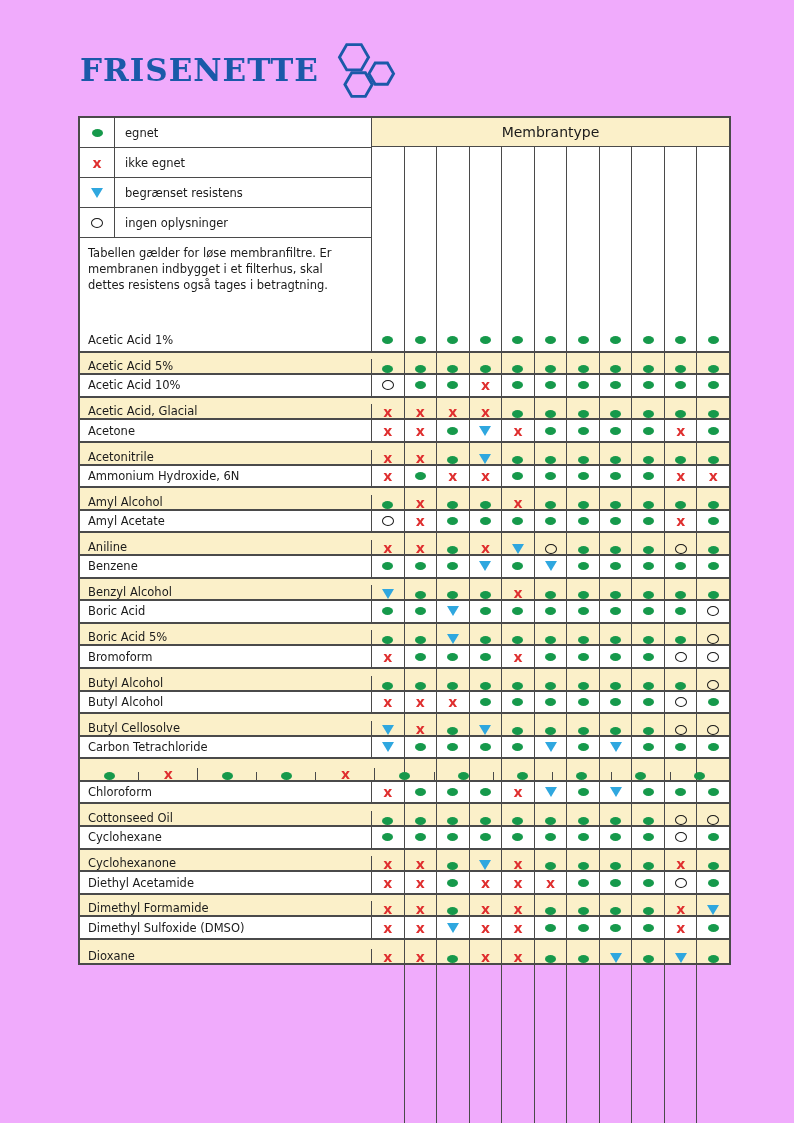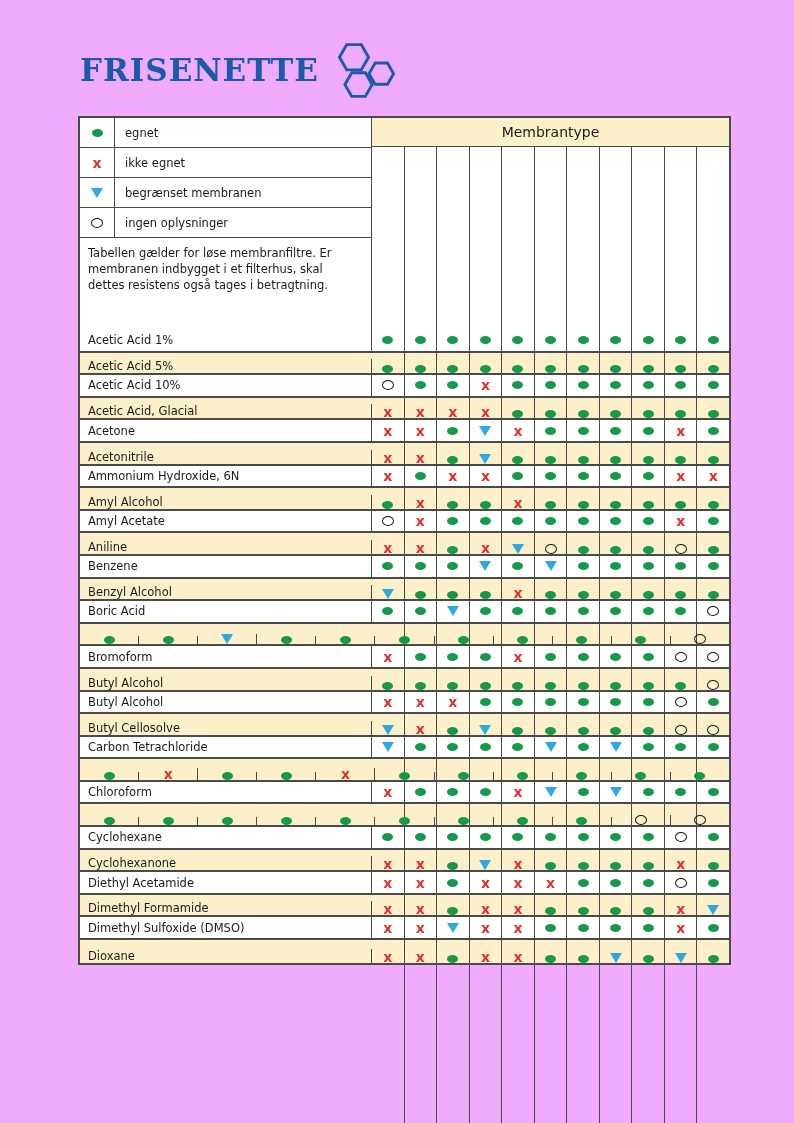--- a/index.html
+++ b/index.html
@@ -82,21 +82,21 @@
             <div class="legend-row">
               <div class="lsym">
                 <span class="sym x">x</span>
               </div>
               <div class="llabel">ikke egnet</div>
             </div>
             <div class="legend-row">
               <div class="lsym">
                 <span class="sym tri"></span>
               </div>
-              <div class="llabel">begrænset membranen</div>
+              <div class="llabel">begrænset resistens</div>
             </div>
             <div class="legend-row">
               <div class="lsym">
                 <span class="sym circle"></span>
               </div>
               <div class="llabel">ingen oplysninger</div>
             </div>
           </div>
         <div class="note">Tabellen gælder for løse membranfiltre. Er membranen indbygget i et filterhus, skal dettes resistens også tages i betragtning.</div>
       </div>
@@ -602,20 +602,21 @@
             <span class="sym dot"></span>
           </div>
           <div class="cell">
             <span class="sym dot"></span>
           </div>
           <div class="cell">
             <span class="sym circle"></span>
           </div>
         </div>
         <div class="row odd">
+          <div class="chem">Boric Acid 5%</div>
           <div class="cell">
             <span class="sym dot"></span>
           </div>
           <div class="cell">
             <span class="sym dot"></span>
           </div>
           <div class="cell">
             <span class="sym tri"></span>
           </div>
           <div class="cell">
@@ -888,20 +889,21 @@
             <span class="sym dot"></span>
           </div>
           <div class="cell">
             <span class="sym dot"></span>
           </div>
           <div class="cell">
             <span class="sym dot"></span>
           </div>
         </div>
         <div class="row odd">
+          <div class="chem">Cottonseed Oil</div>
           <div class="cell">
             <span class="sym dot"></span>
           </div>
           <div class="cell">
             <span class="sym dot"></span>
           </div>
           <div class="cell">
             <span class="sym dot"></span>
           </div>
           <div class="cell">

